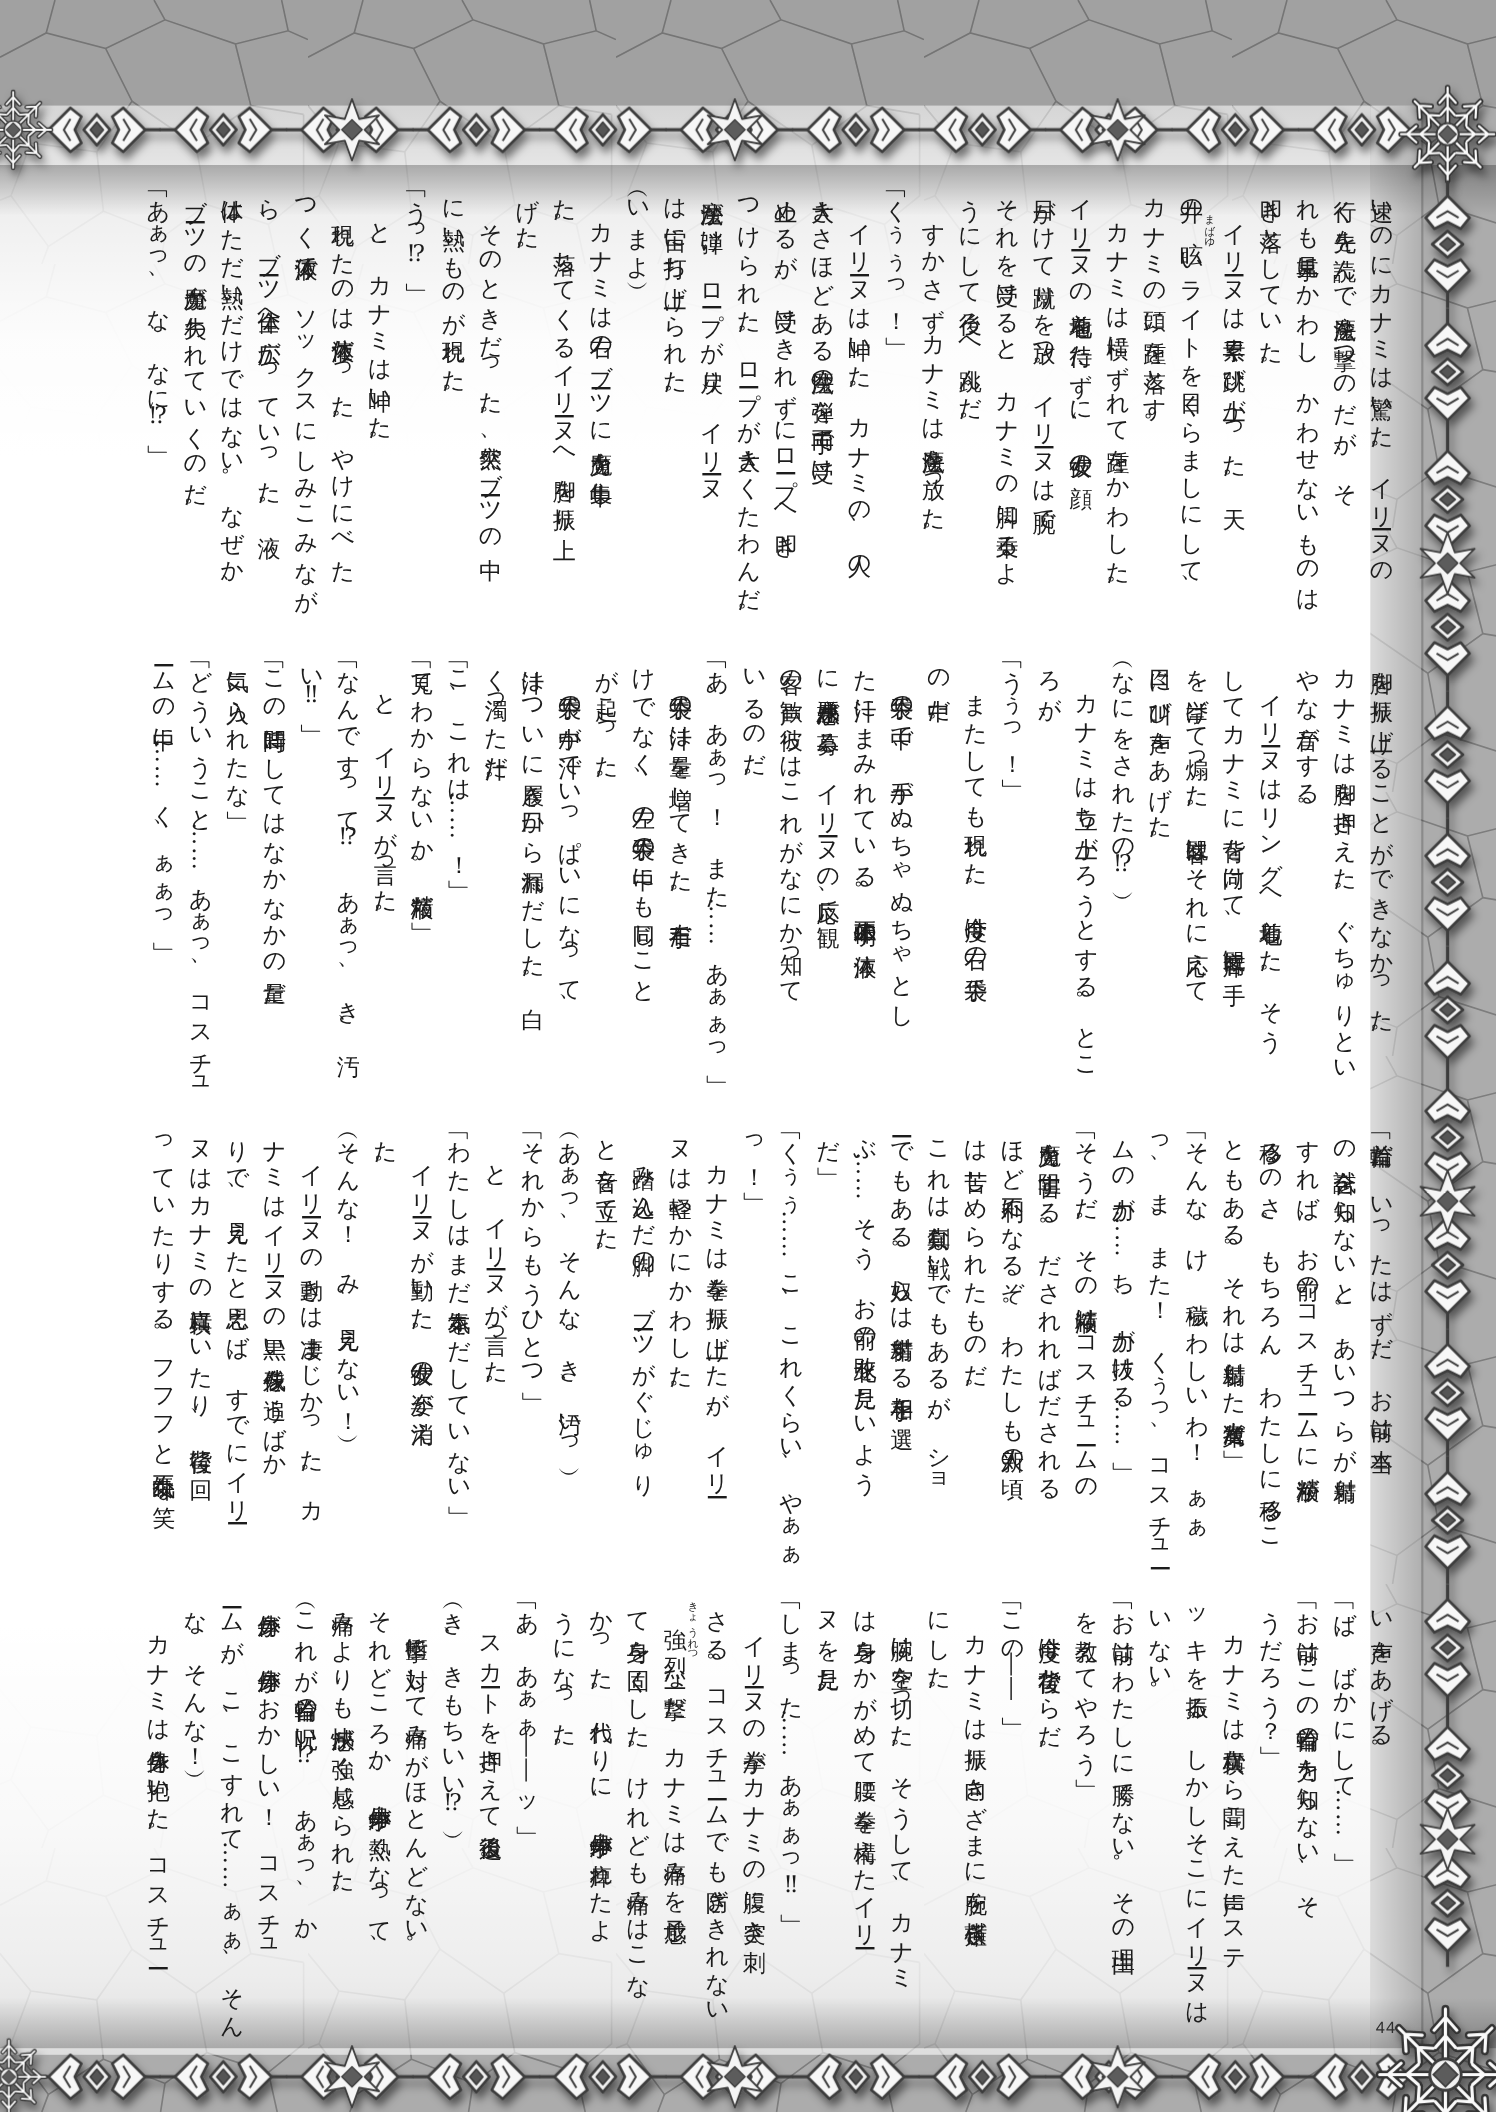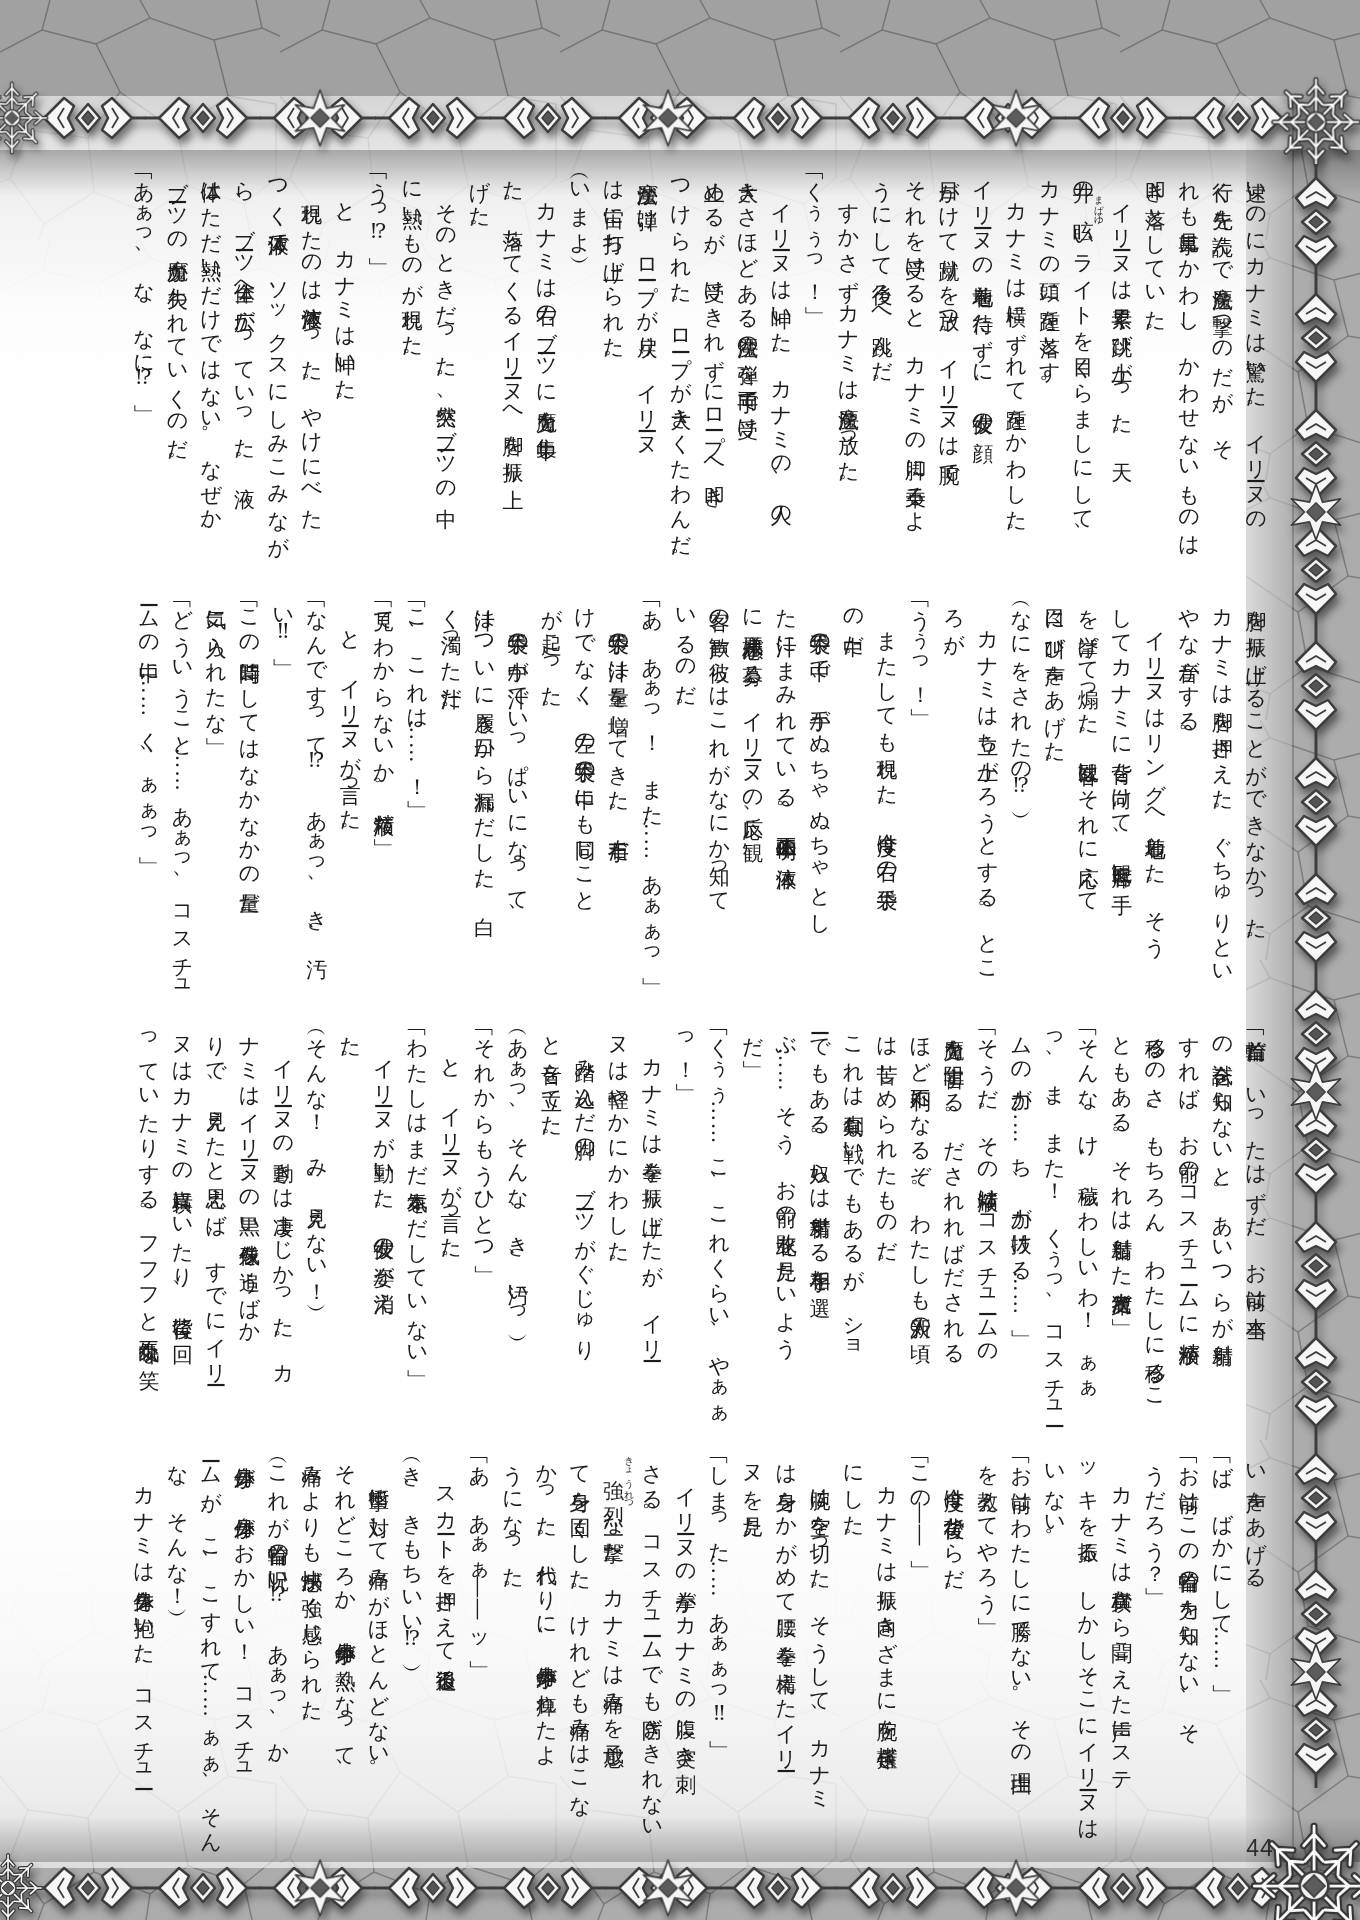--- a/index.html
+++ b/index.html
@@ -19,21 +19,21 @@
   #band1 { top:166px; }
   #band2 { top:594px; }
   #band3 { top:1022px; }
   #band4 { top:1450px; }
   .col { margin:0; padding:0; white-space:pre; }
   ruby { ruby-position:over; }
   rt { font-size:9.5px; letter-spacing:0; }
   .page-number {
     position:absolute; left:1240px; top:1835px; width:40px; text-align:center;
     font-family:"Liberation Sans","DejaVu Sans",sans-serif;
-    font-size:23px; color:var(--page-number-ink,#2e2e2e); letter-spacing:1px;
+    font-size:15px; color:var(--page-number-ink,#2e2e2e); letter-spacing:1px;
   }
 </style>
 </head>
 <body>
 
 <div class="page">
 
   <svg class="layer" viewBox="0 0 1360 1920" aria-hidden="true">
     <defs>
       <pattern id="crk" width="280" height="240" patternUnits="userSpaceOnUse">

